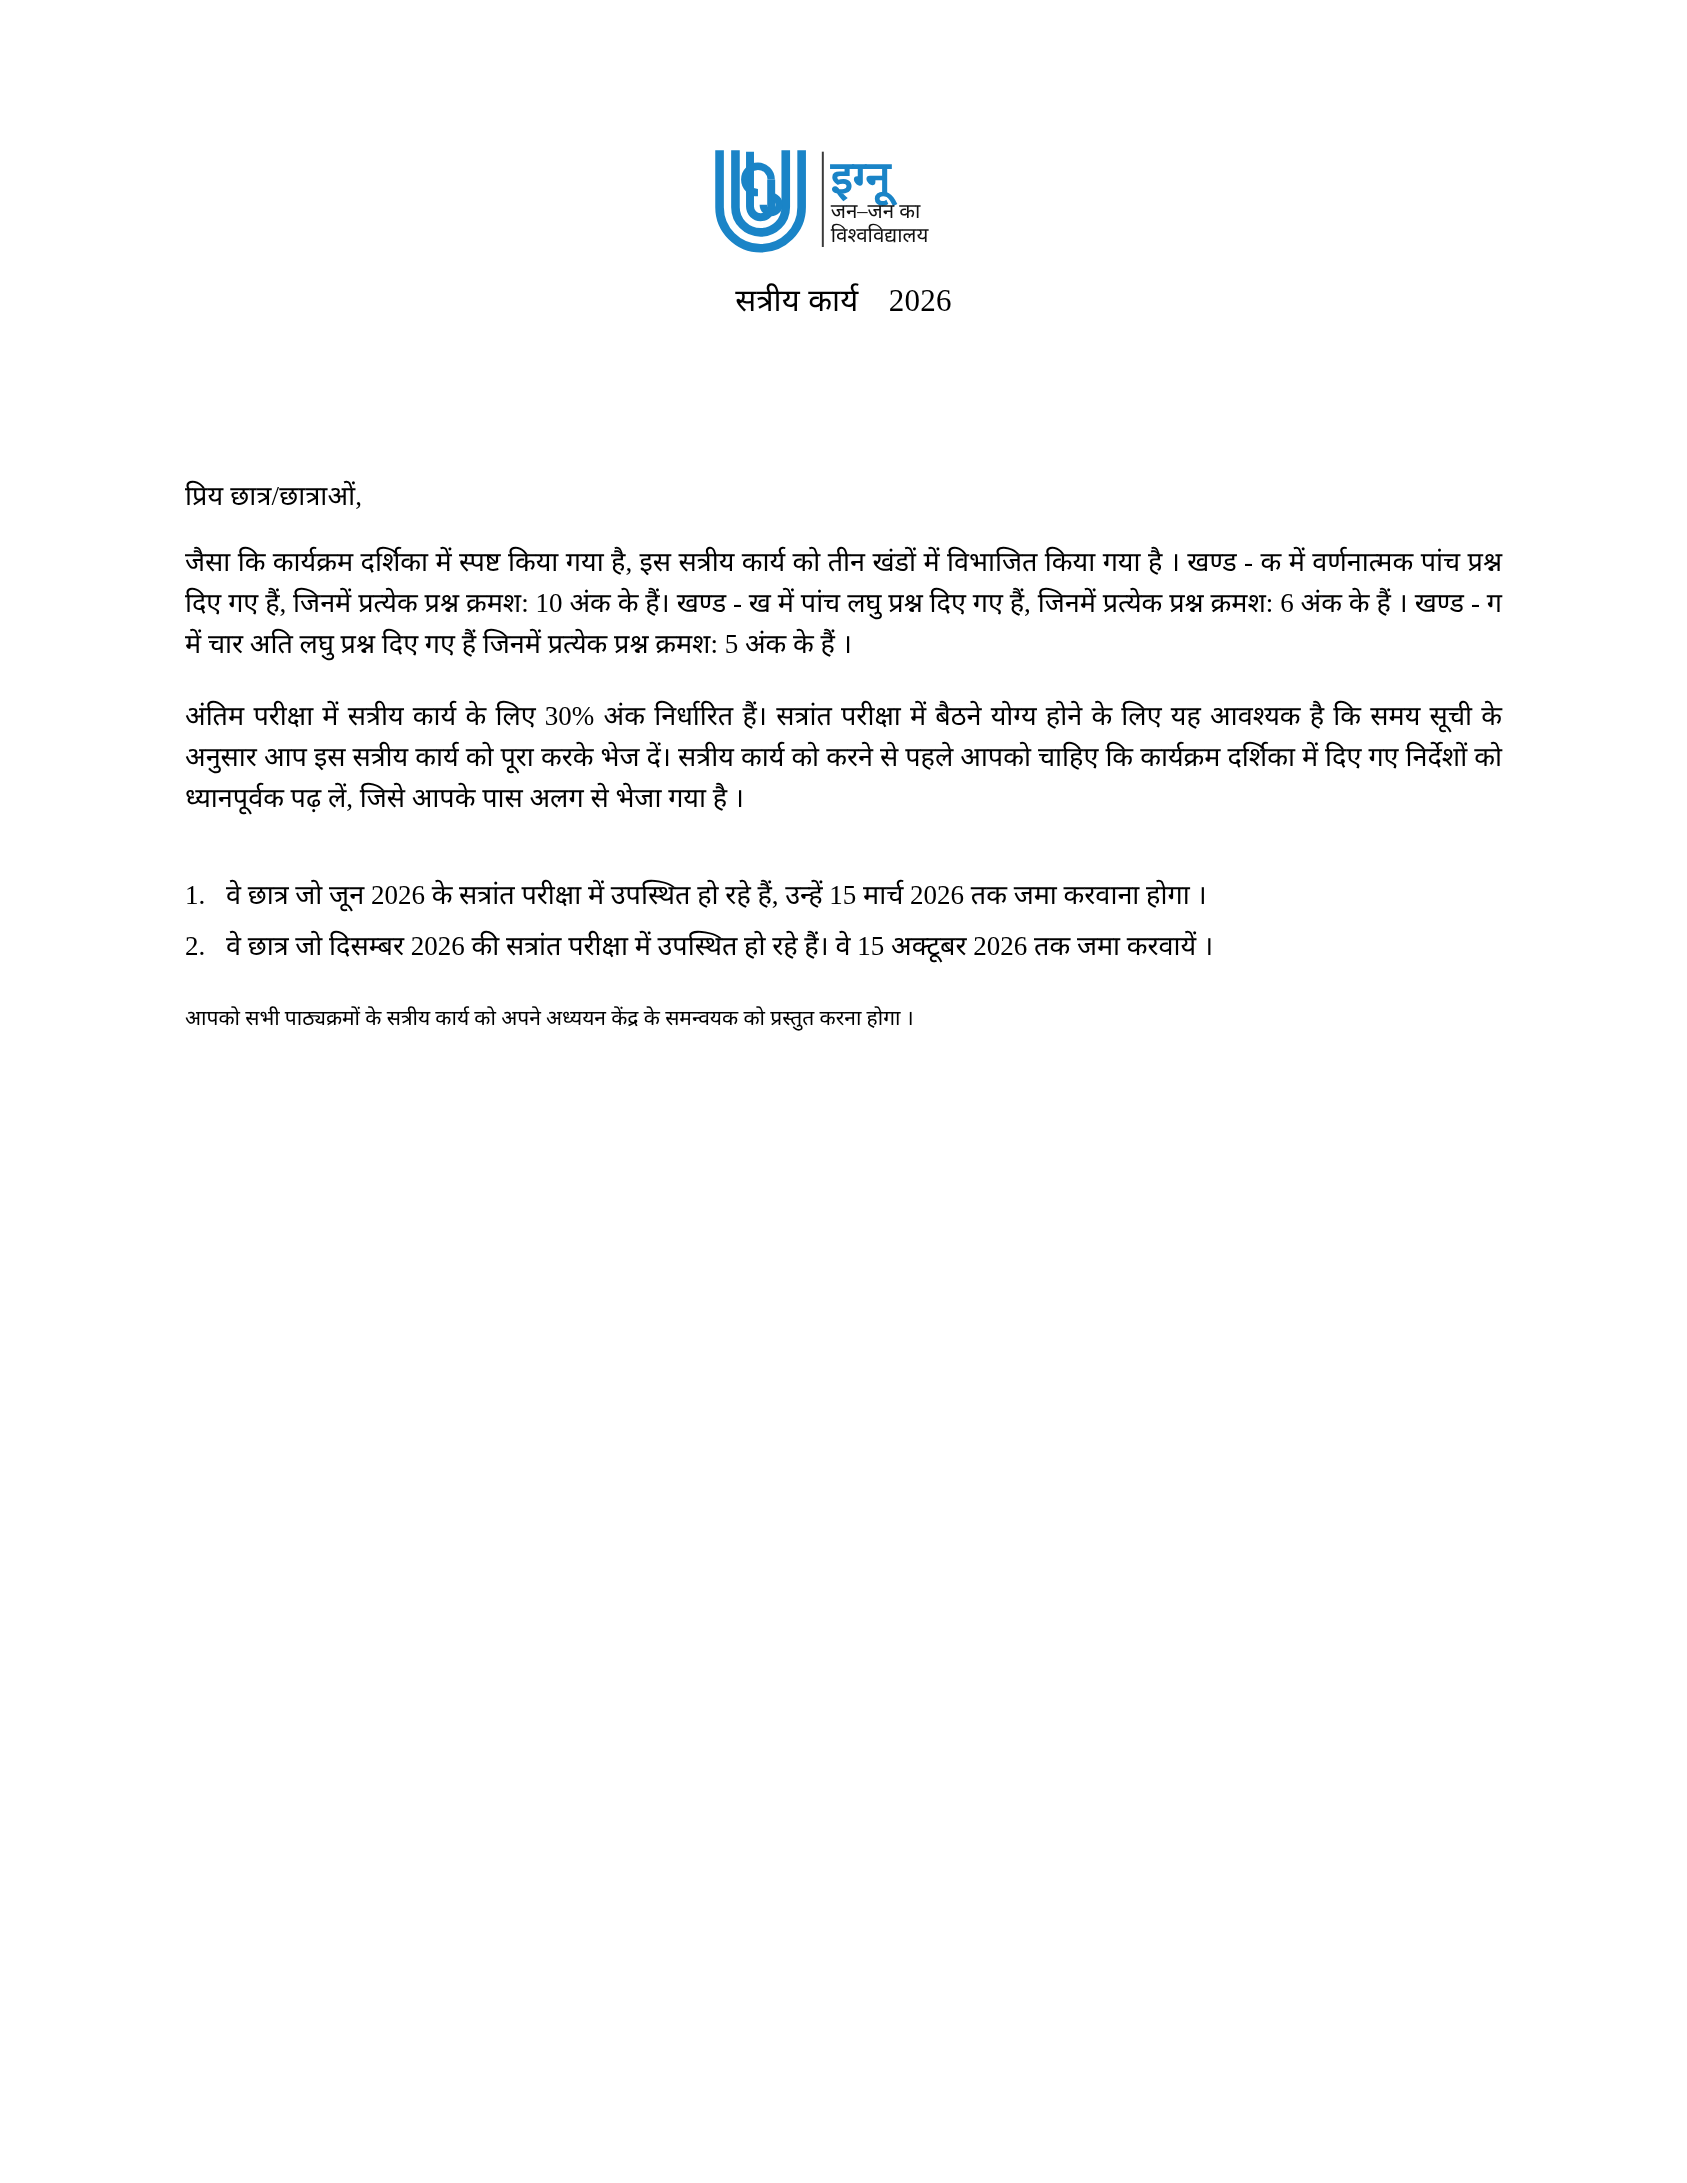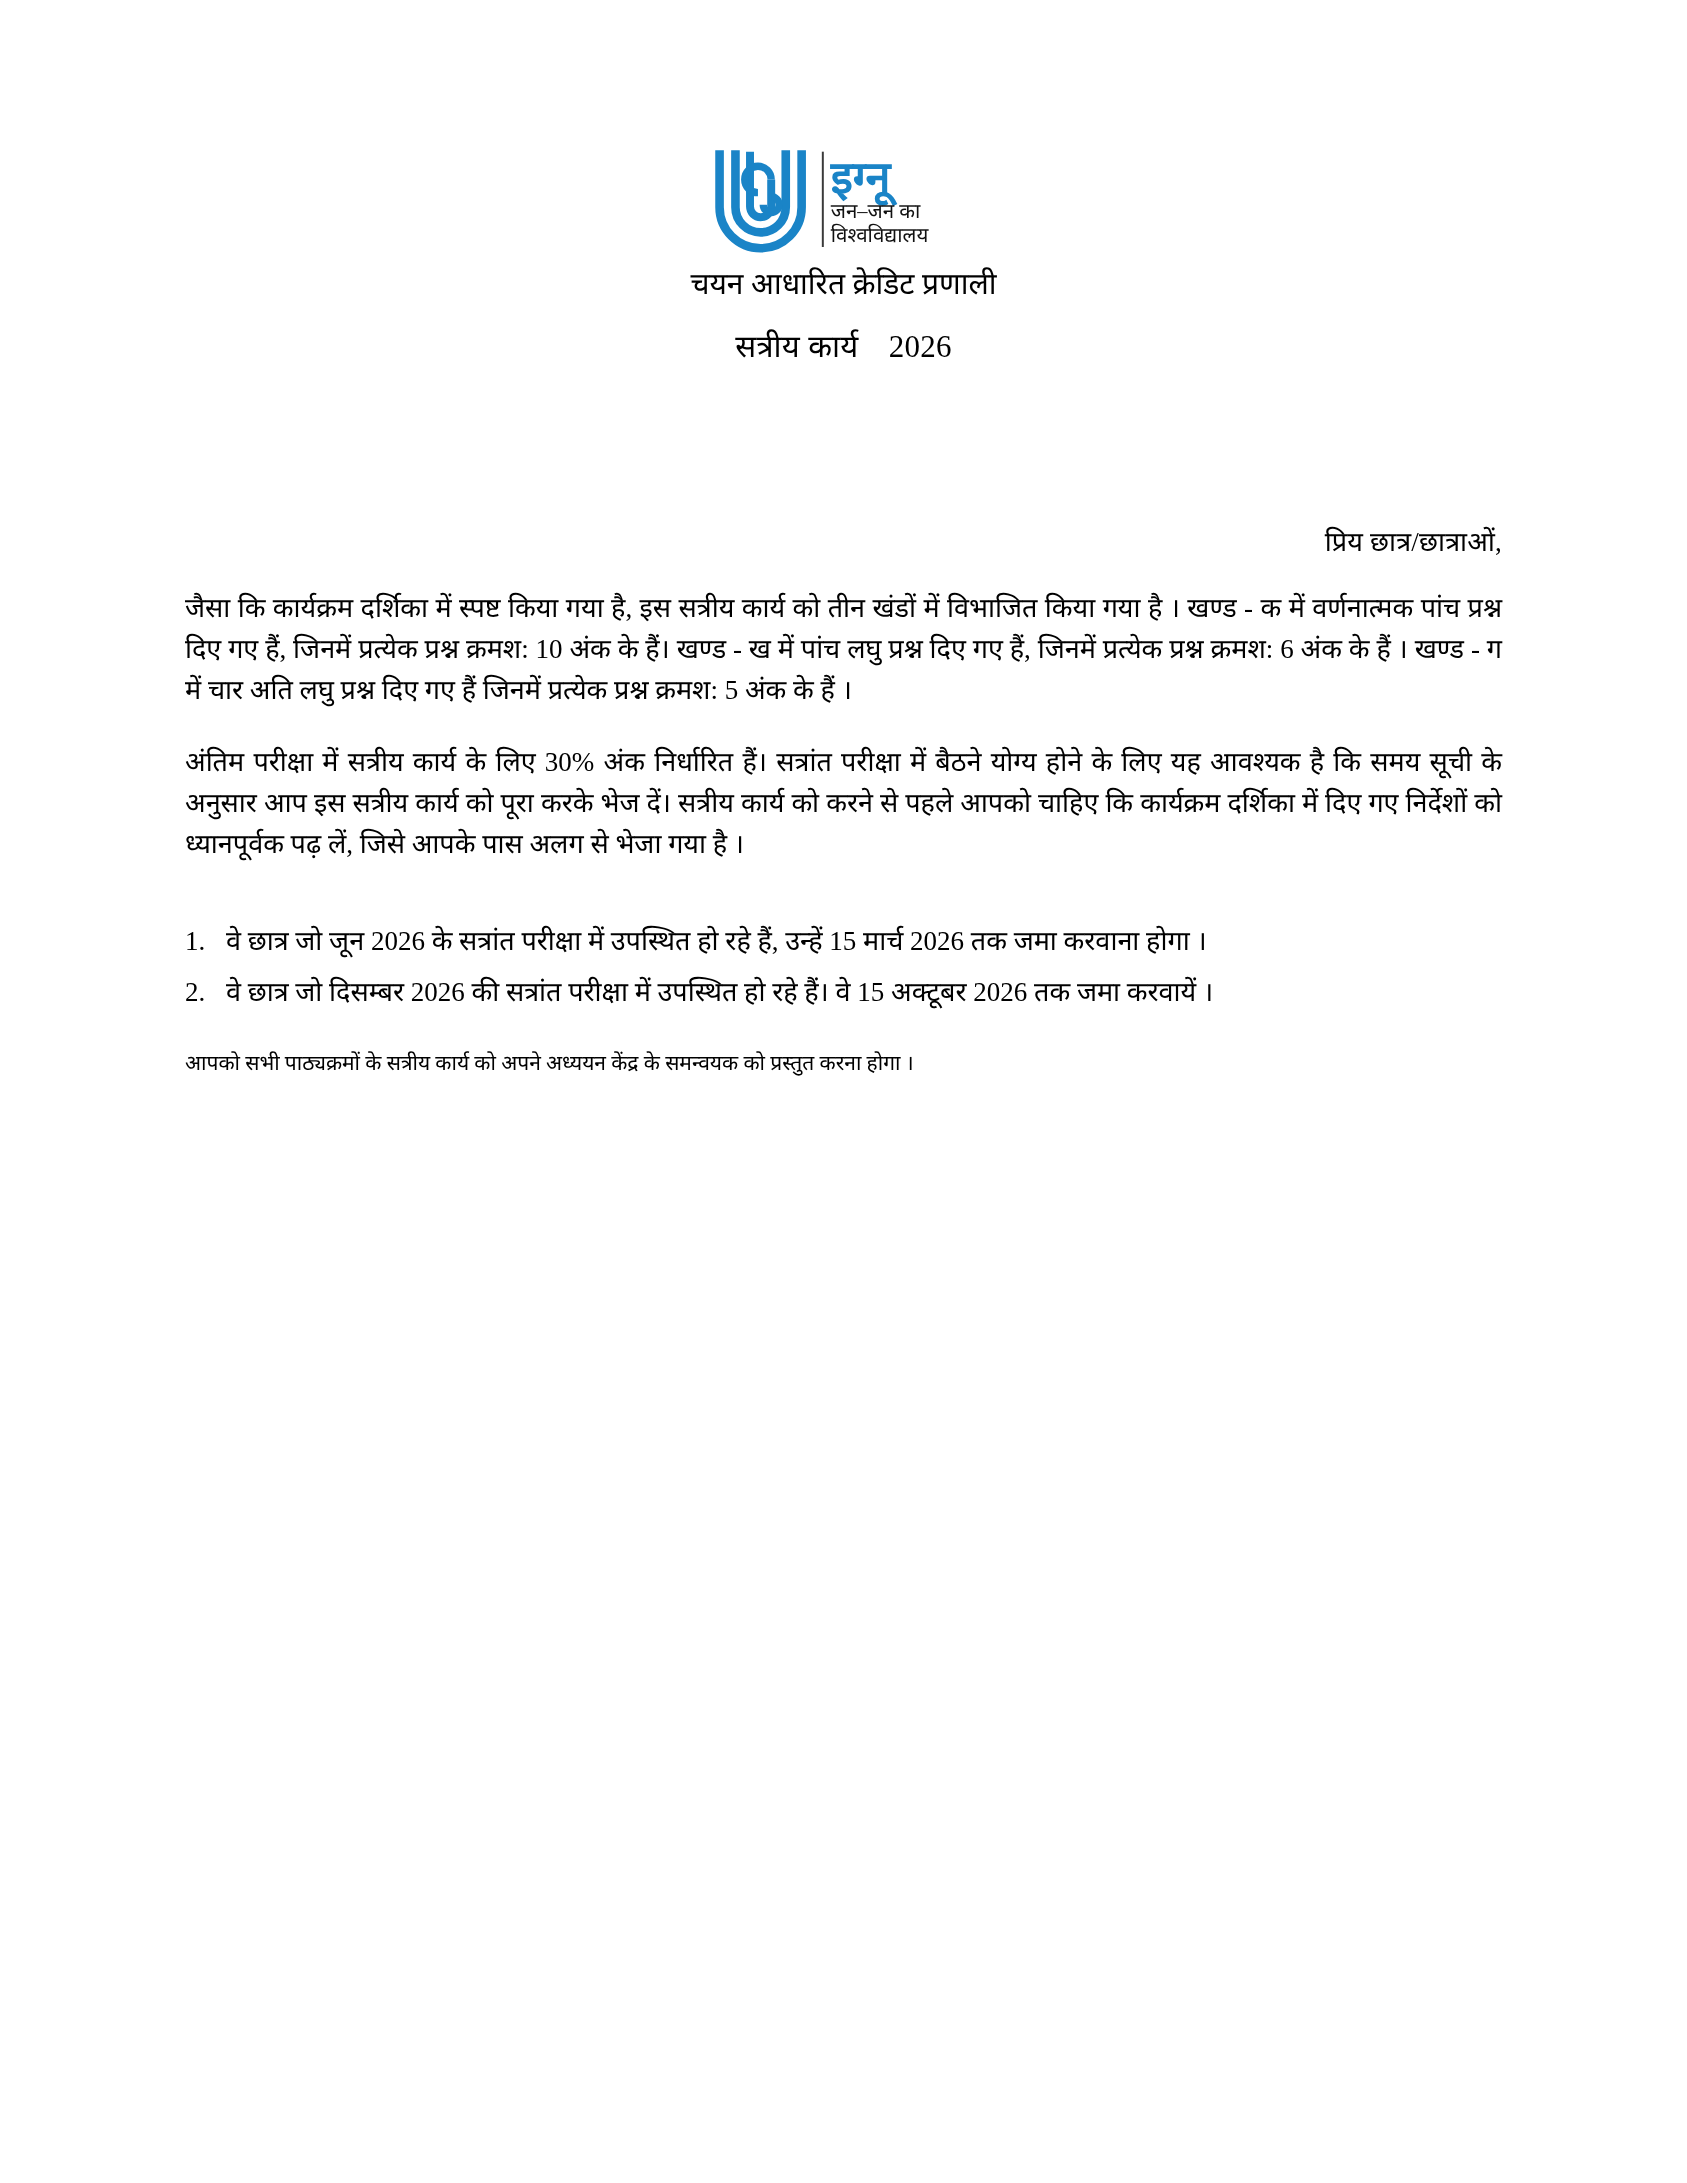--- a/index.html
+++ b/index.html
@@ -76,21 +76,20 @@
   .content {
     margin: 0 auto;
     width: 1317px;
     padding-left: 0;
     box-sizing: border-box;
   }
   .salutation {
     font-size: 27px;
     margin-top: 156px;
     letter-spacing: 0.2px;
-    text-align: right;
   }
   p.para {
     font-size: 27px;
     line-height: 1.52;
     text-align: justify;
     text-justify: inter-word;
     margin: 29px 0 0 0;
   }
   p.para.p1 { }
   p.para.p2 { margin-top: 31px; }
@@ -143,21 +142,20 @@
 
           <text x="190" y="78" font-family="Liberation Serif, DejaVu Serif, serif" font-size="68" font-weight="bold" fill="#1a84c7">इग्नू</text>
           <text x="190" y="116" font-family="Liberation Serif, DejaVu Serif, serif" font-size="31" fill="#111111">जन–जन का</text>
           <text x="190" y="152" font-family="Liberation Serif, DejaVu Serif, serif" font-size="31" fill="#111111">विश्वविद्यालय</text>
         </svg>
       </span>
     </div>
   </div>
 
   <div class="heading-block">
-    <div class="h-system">चयन आधारित क्रेडिट प्रणाली</div>
     <div class="h-assignment">
       <span>सत्रीय कार्य</span><span class="year">2026</span>
     </div>
   </div>
 
   <div class="content">
 
     <div class="salutation">प्रिय छात्र/छात्राओं,</div>
 
     <p class="para p1">जैसा कि कार्यक्रम दर्शिका में स्पष्ट किया गया है, इस सत्रीय कार्य  को तीन खंडों में विभाजित किया गया है । खण्ड - क में वर्णनात्मक पांच प्रश्न दिए गए हैं,  जिनमें प्रत्येक प्रश्न क्रमश: 10 अंक के हैं। खण्ड - ख में पांच लघु प्रश्न दिए गए हैं,  जिनमें प्रत्येक प्रश्न क्रमश: 6 अंक के हैं । खण्ड - ग में चार अति लघु प्रश्न दिए गए हैं  जिनमें प्रत्येक प्रश्न क्रमश: 5 अंक के हैं ।</p>

